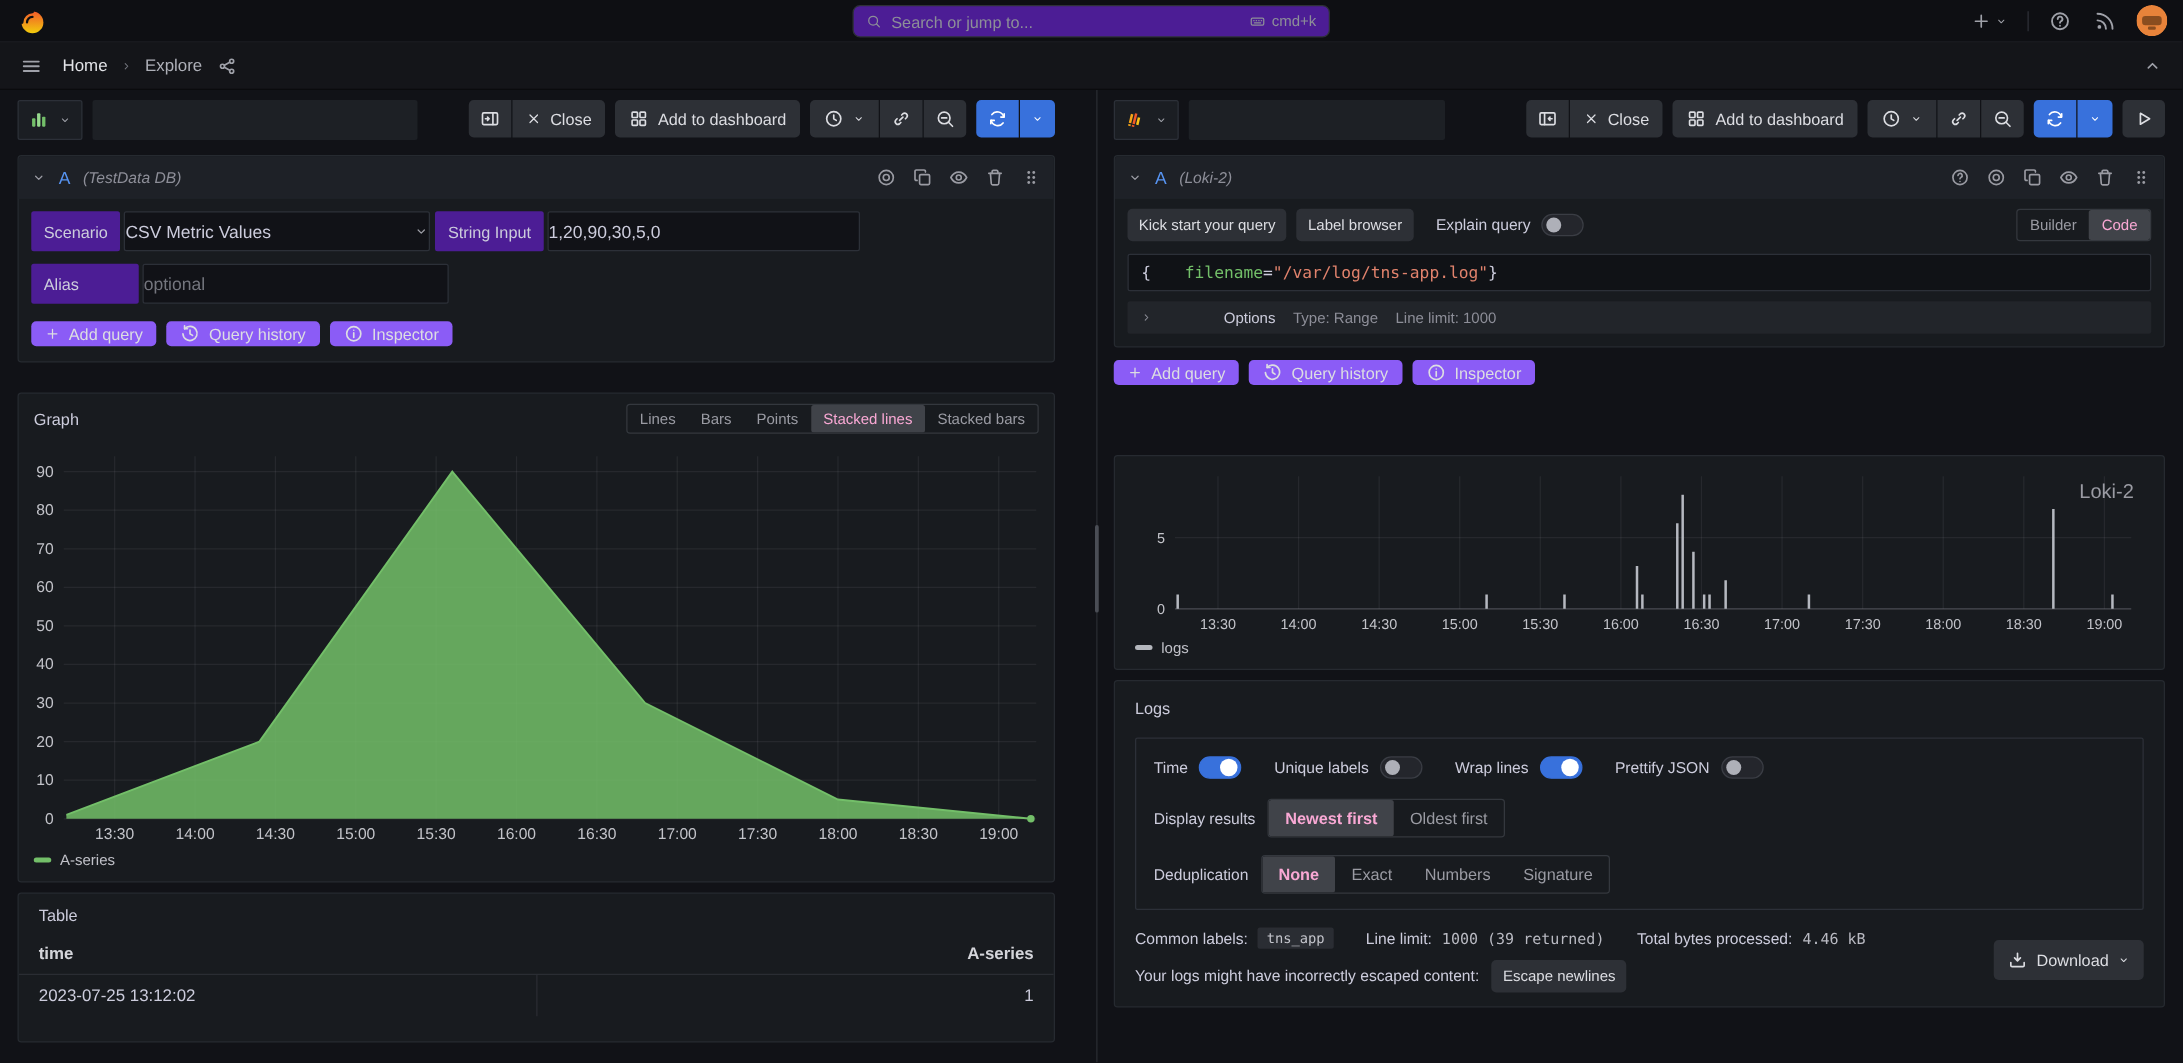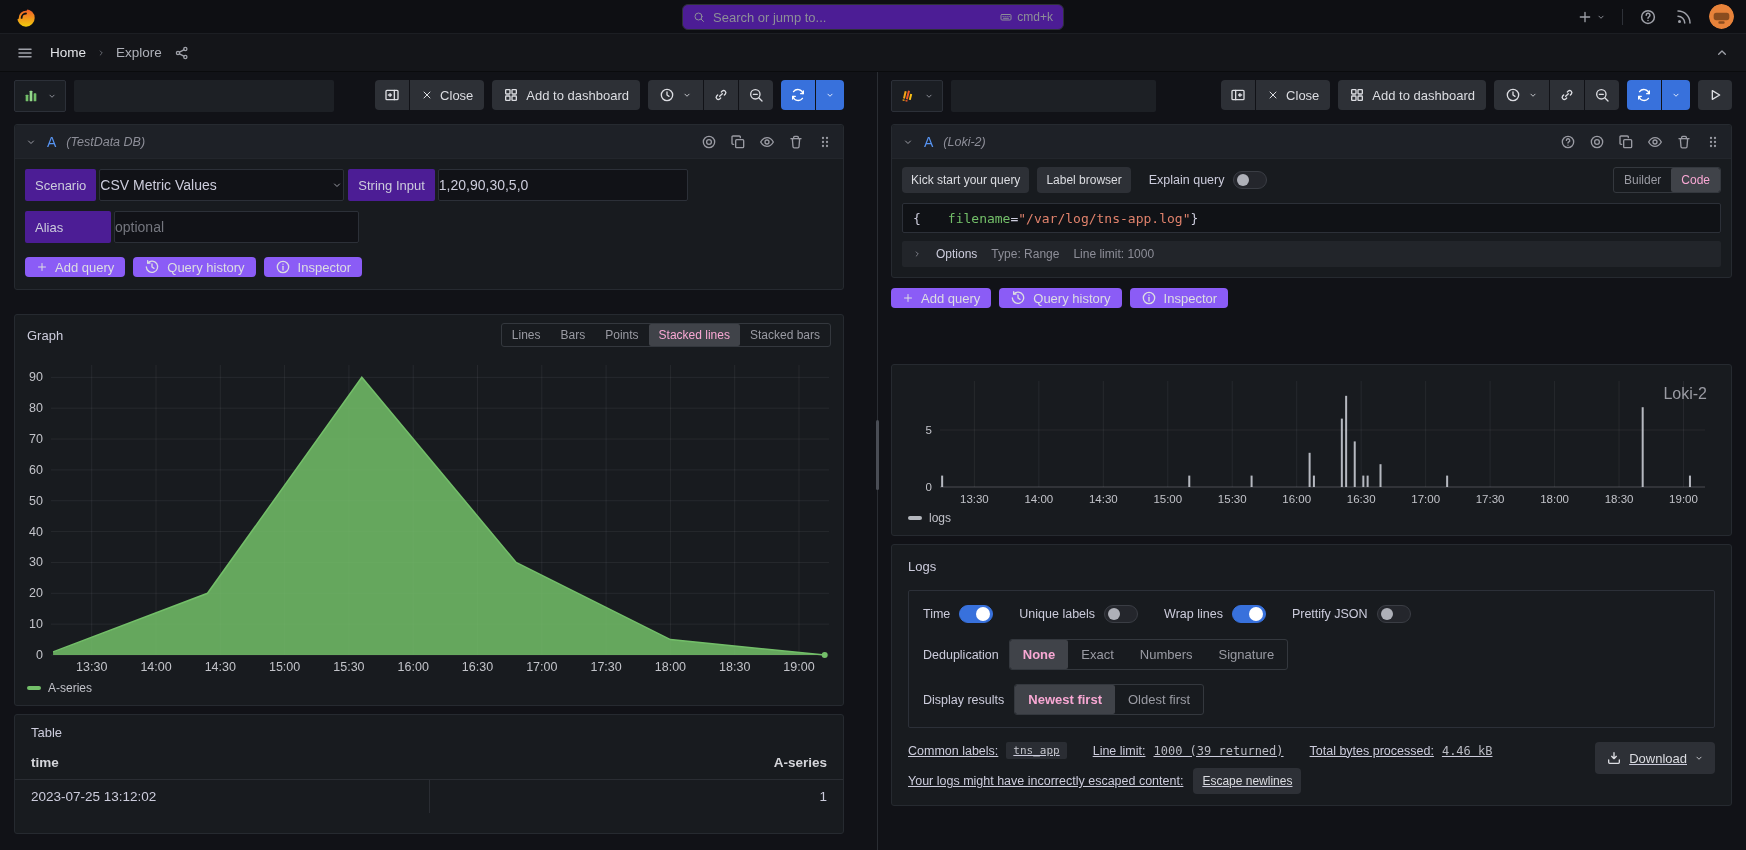--- a/index.html
+++ b/index.html
@@ -118,38 +118,38 @@
   .pill .knob { width:12px; height:12px; border-radius:50%; background:#aeb0b8; position:absolute; top:2px; left:3px; }
   .pill.on { background:#3871dc; border-color:#3871dc; }
   .pill.on .knob { left:auto; right:2px; top:1px; width:14px; height:14px; background:#fff; }
   .rg.mini .rg-item { line-height:24px; padding:0 10px; }
   .code-field { height:30px; background:#101216; border:1px solid #2c3038; border-radius:2px;
                 display:flex; align-items:center; padding:0 10px; font-size:13px; cursor:text;
                 font-family:"DejaVu Sans Mono","Liberation Mono",monospace; }
   .tk-b { color:#ccccdc; } .tk-l { color:#73bf69;margin-left:27px; } .tk-s { color:#e0826c; }
   .options-bar { margin-top:8px; height:26px; background:#22252a; border-radius:2px; display:flex;
                  align-items:center; gap:14px; padding:0 10px; font-size:12px; color:#8d8e98; cursor:pointer; }
-  .options-bar .opt-title { color:#ccccdc; font-weight:500; }
+  .options-bar .opt-title { color:#ccccdc; font-weight:500;margin-left:43px; }
   .pane-right .q-actions { margin-top:10px; }
 
   
   .volume-panel { margin-top:56px; padding:10px 0 6px 0; }
   .volume-panel .panel-head { padding:0 14px 4px 14px; gap:8px; }
   .chart-wrap { position:relative; padding:0 14px; }
   .series-tag { position:absolute; top:10px; right:24px; font-size:16px; color:#9a9ba3; }
 
   
   .logs-panel { margin-top:8px; height:262px; }
   .logs-panel > .panel-head { padding:14px 16px 12px 16px; }
   .log-opts { margin:4px 16px 0 16px; border:1px solid #2c3038; border-radius:2px; padding:12px 14px; }
   .toggle-row { display:flex; align-items:center; gap:26px; height:22px; }
   .toggle-item { display:flex; align-items:center; gap:9px; font-size:12.5px; font-weight:500; color:#ccccdc; }
   .opt-row { display:flex; align-items:center; gap:10px; margin-top:14px; }
   .opt-label { font-size:12.5px; font-weight:500; color:#ccccdc; }
-  .log-meta { display:flex; align-items:flex-start; margin:14px 16px 0 16px;text-decoration:underline; }
+  .log-meta { display:flex; align-items:center; margin:14px 16px 0 16px; }
   .meta-left { flex:1; }
   .meta-line { display:flex; align-items:center; gap:8px; font-size:12.5px; color:#ccccdc; flex-wrap:nowrap; }
   .meta-line .lbl { font-weight:500; }
   .meta-line .val { font-family:"DejaVu Sans Mono","Liberation Mono",monospace; font-size:12px; color:#b9bac2; }
   .badge { font-family:"DejaVu Sans Mono","Liberation Mono",monospace; font-size:11px; color:#c3c4cb;
            background:#2a2d33; border-radius:2px; padding:2px 7px; }
   .meta-gap { width:10px; }
   .meta-line2 { margin-top:9px; display:flex; align-items:center; gap:10px; font-size:12.5px; color:#ccccdc; }
   .dl-btn { height:32px; }
 </style>
@@ -862,33 +862,33 @@
               </span>
             </span>
             <span class="toggle-item">
               <span>Prettify JSON</span>
               <span class="pill">
                 <span class="knob"></span>
               </span>
             </span>
           </div>
         <div class="opt-row">
+          <span class="opt-label">Display results</span>
+          <span class="rg big" id="display-group">
+              <span class="rg-item sel">Newest first</span>
+              <span class="rg-item">Oldest first</span>
+            </span>
+        </div>
+        <div class="opt-row">
           <span class="opt-label">Deduplication</span>
           <span class="rg big" id="dedup-group">
               <span class="rg-item sel">None</span>
               <span class="rg-item">Exact</span>
               <span class="rg-item">Numbers</span>
               <span class="rg-item">Signature</span>
-            </span>
-        </div>
-        <div class="opt-row">
-          <span class="opt-label">Display results</span>
-          <span class="rg big" id="display-group">
-              <span class="rg-item sel">Newest first</span>
-              <span class="rg-item">Oldest first</span>
             </span>
         </div>
       </div>
       <div class="log-meta">
         <div class="meta-left">
           <div class="meta-line">
             <span class="lbl">Common labels:</span>
             <span class="badge">tns_app</span>
             <span class="meta-gap"></span>
             <span class="lbl">Line limit:</span>

